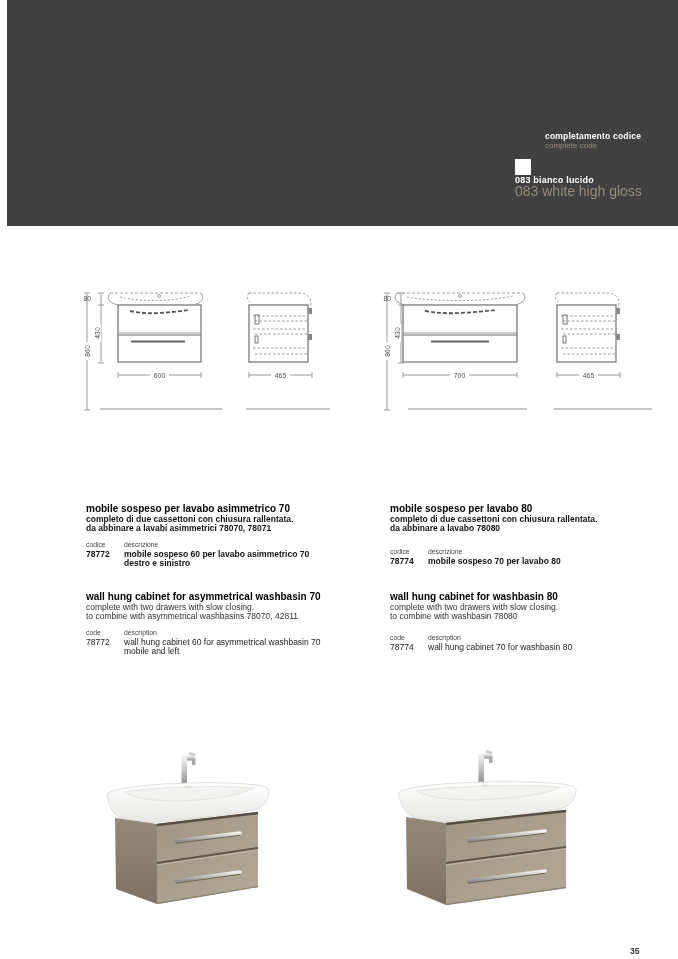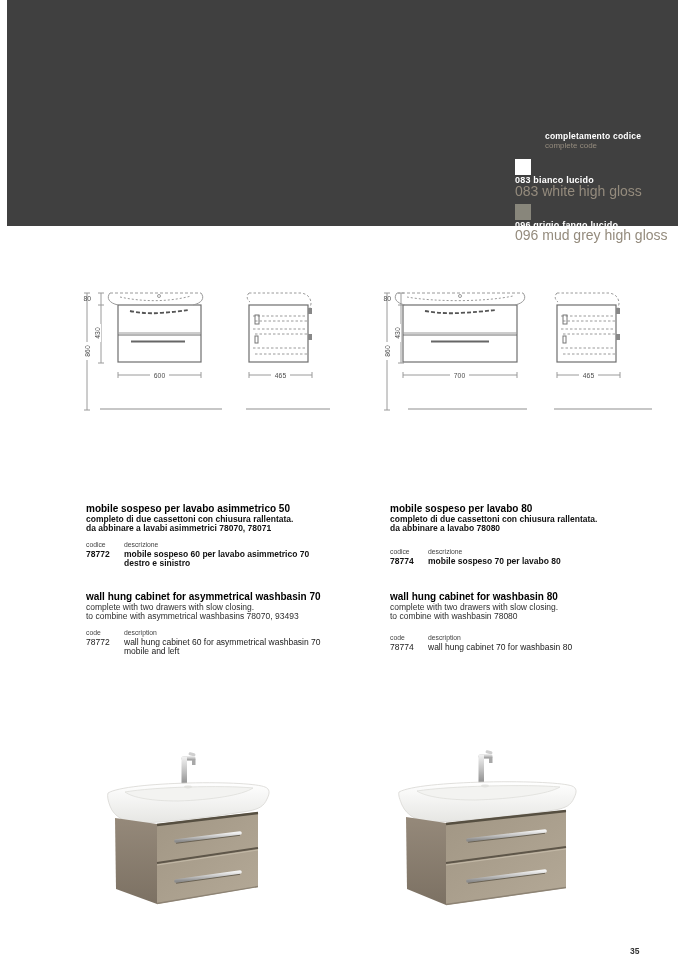--- a/index.html
+++ b/index.html
@@ -50,27 +50,20 @@
     <div class="legend">
       <div class="legend-head">
         <div class="legend-title-it">completamento codice</div>
         <div class="legend-title-en">complete code</div>
       </div>
       <div class="legend-row">
         <div class="swatch" style="background:#ffffff"></div>
         <div>
           <div class="legend-it">083 bianco lucido</div>
           <div class="legend-en">083 white high gloss</div>
-        </div>
-      </div>
-      <div class="legend-row">
-        <div class="swatch" style="background:#88867b"></div>
-        <div>
-          <div class="legend-it">096 grigio fango lucido</div>
-          <div class="legend-en">096 mud grey high gloss</div>
         </div>
       </div>
     </div>
   </div>
 
   <div class="drawing drawing-1">
     <svg width="290" height="135" viewBox="0 0 290 135">
       <g stroke="#9a9a9a" stroke-width="1" fill="none">
         <line x1="14" y1="9" x2="14" y2="126"></line>
           <line x1="11" y1="9" x2="17" y2="9"></line>
@@ -204,40 +197,40 @@
         <text transform="rotate(-90 14 67)" x="14" y="70" text-anchor="middle">860</text>
         <rect x="77" y="86" width="19" height="9" fill="#fff"></rect>
         <text x="86.5" y="93.5" text-anchor="middle">700</text>
         <rect x="206" y="86" width="19" height="9" fill="#fff"></rect>
         <text x="215.5" y="93.5" text-anchor="middle">465</text>
       </g>
     </svg>
   </div>
 
   <div class="pcol pcol-1 row-it">
-    <div class="ptitle">mobile sospeso per lavabo asimmetrico 50</div>
+    <div class="ptitle">mobile sospeso per lavabo asimmetrico 70</div>
     <div class="psub-it">completo di due cassettoni con chiusura rallentata.</div>
     <div class="psub-it">da abbinare a lavabi asimmetrici 78070, 78071</div>
     <div class="codehead">
       <div class="codecell">codice</div>
       <div class="desccell">descrizione</div>
     </div>
     <div class="coderow bold">
       <div class="codecell">78772</div>
       <div class="desccell">
         <div>mobile sospeso 60 per lavabo asimmetrico 70</div>
         <div>destro e sinistro</div>
       </div>
     </div>
   </div>
 
   <div class="pcol pcol-1 row-en">
     <div class="ptitle">wall hung cabinet for asymmetrical washbasin 70</div>
     <div class="psub-en">complete with two drawers with slow closing.</div>
-    <div class="psub-en">to combine with asymmetrical washbasins 78070, 93493</div>
+    <div class="psub-en">to combine with asymmetrical washbasins 78070, 42811</div>
     <div class="codehead">
       <div class="codecell">code</div>
       <div class="desccell">description</div>
     </div>
     <div class="coderow">
       <div class="codecell">78772</div>
       <div class="desccell">
         <div>wall hung cabinet 60 for asymmetrical washbasin 70</div>
         <div>mobile and left</div>
       </div>

